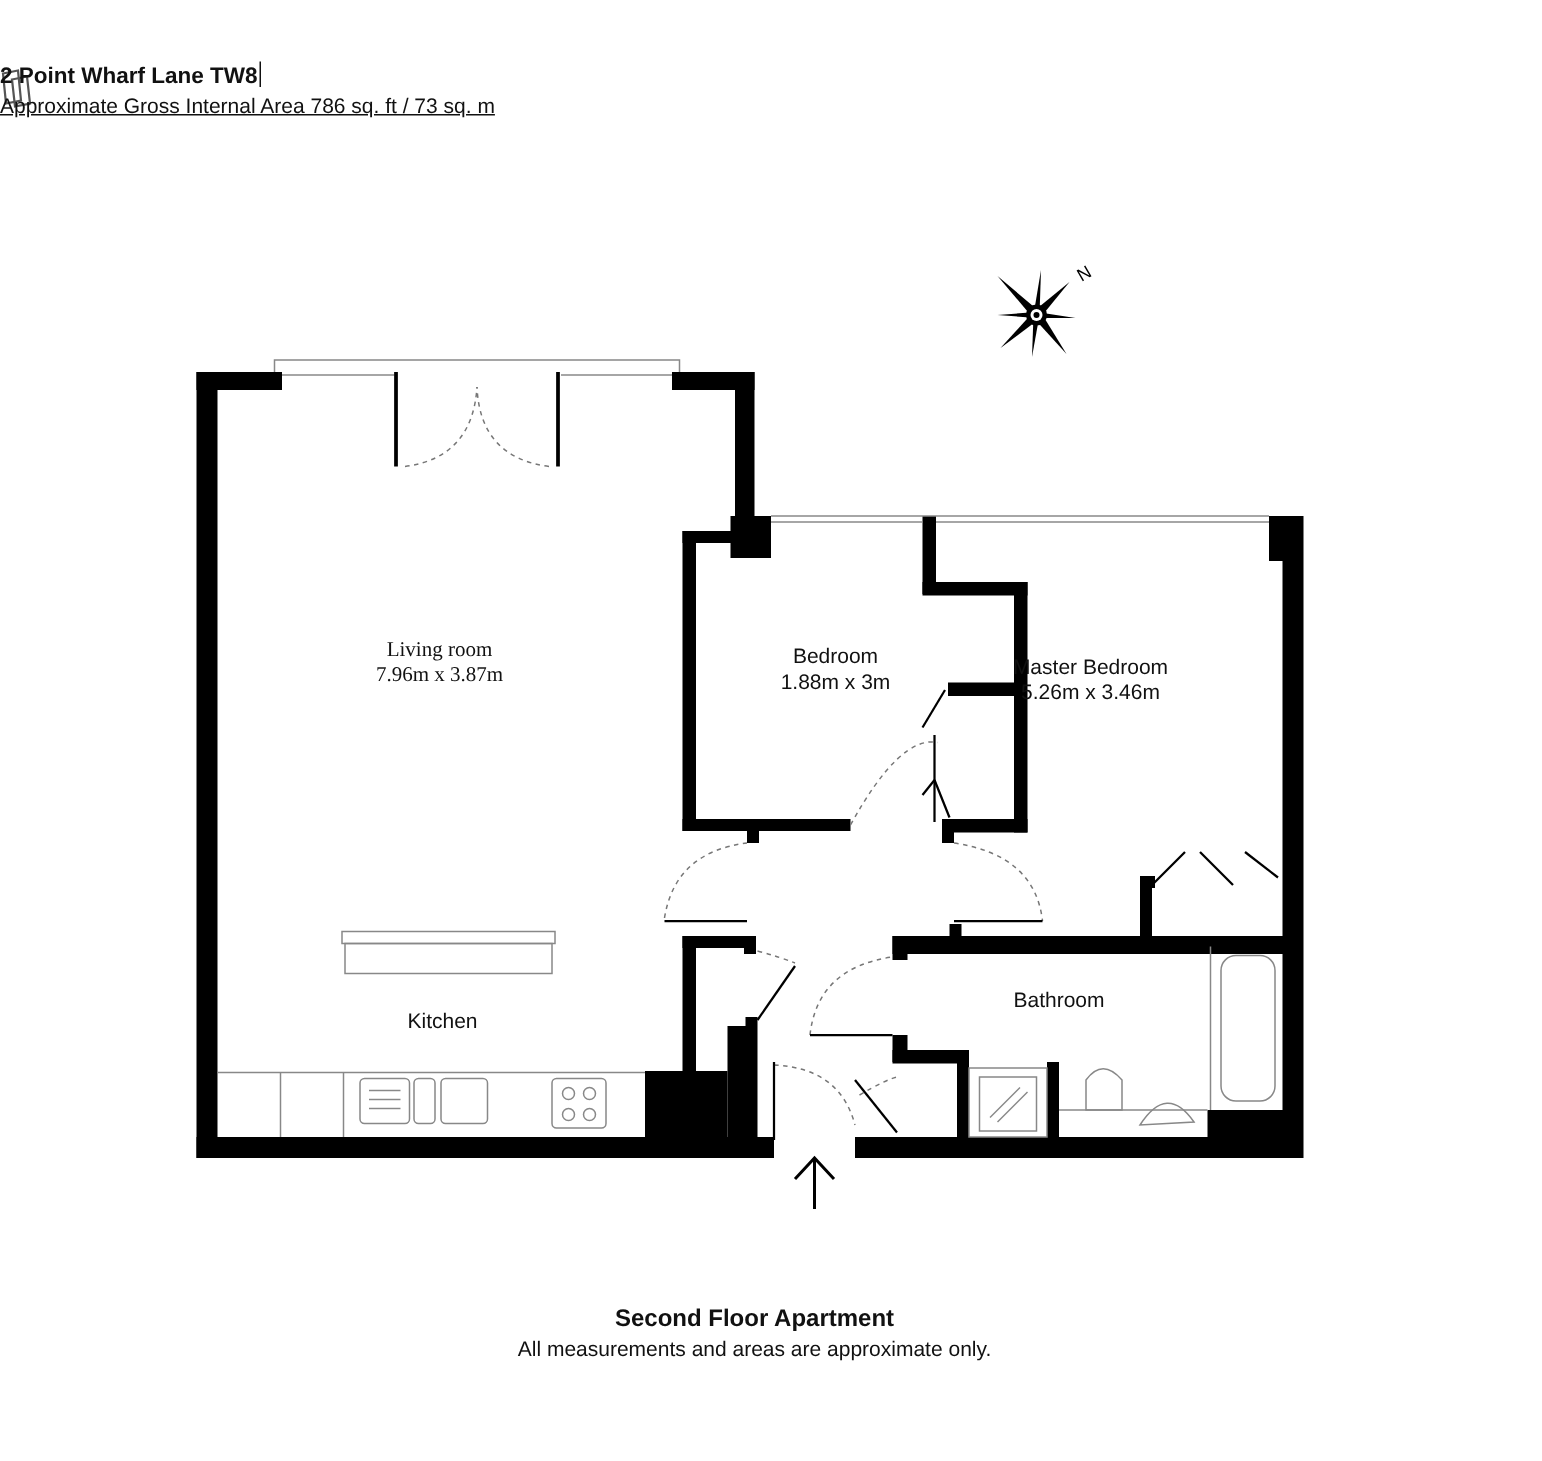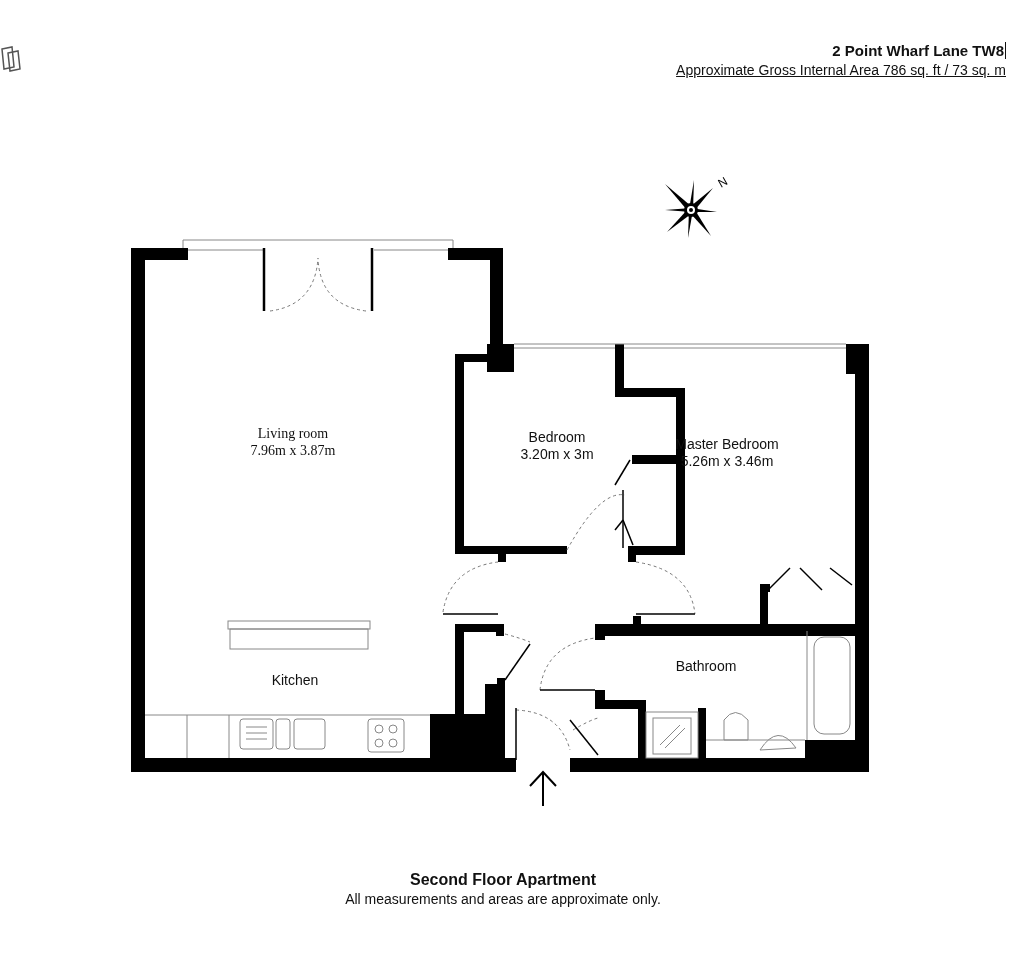--- a/index.html
+++ b/index.html
@@ -1,17 +1,17 @@
 <!DOCTYPE html>
 <html><head>
 <meta charset="utf-8">
 <style>
   html, body { margin:0; padding:0; background:#ffffff; }
   body { width:1028px; height:974px; position:relative; overflow:hidden; font-family:"Liberation Sans", sans-serif; color:#111; }
-  .header { position:absolute; left:0; top:41px; width:1006px; text-align:right; }
+  .header { position:absolute; left:0; top:41px; width:1006px; text-align:left; }
   .title { font-size:15px; font-weight:bold; line-height:20px; }
   .title .caret { display:inline-block; width:1px; height:17px; background:#111; vertical-align:-3px; margin-left:1px; }
   .subtitle { font-size:14px; line-height:19px;text-decoration:underline; }
   .logo { position:absolute; left:0; top:43px; width:24px; height:30px; }
   .plan { position:absolute; left:0; top:0; }
   .room-label { position:absolute; font-size:14px; line-height:17px; text-align:center; white-space:nowrap; }
   .footer { position:absolute; left:0; top:870px; width:1006px; text-align:center; }
   .footer .ftitle { font-size:16px; font-weight:bold; line-height:20px;text-align:center; }
   .footer .fline { font-size:14px; line-height:18px; }
 </style>
@@ -175,21 +175,21 @@
     <polyline points="530,786 543,772 556,786"></polyline>
   </g>
 </svg>
 
 <div class="room-label" style="left:233px; top:425px; width:120px;font-family:Liberation Serif, serif;">
   <div>Living room</div>
   <div>7.96m x 3.87m</div>
 </div>
 <div class="room-label" style="left:497px; top:429px; width:120px;">
   <div>Bedroom</div>
-  <div>3.20m x 3m</div>
+  <div>1.88m x 3m</div>
 </div>
 <div class="room-label" style="left:657px; top:436px; width:140px;">
   <div>Master Bedroom</div>
   <div>5.26m x 3.46m</div>
 </div>
 <div class="room-label" style="left:255px; top:672px; width:80px;">
   <div>Kitchen</div>
 </div>
 <div class="room-label" style="left:666px; top:658px; width:80px;">
   <div>Bathroom</div>

